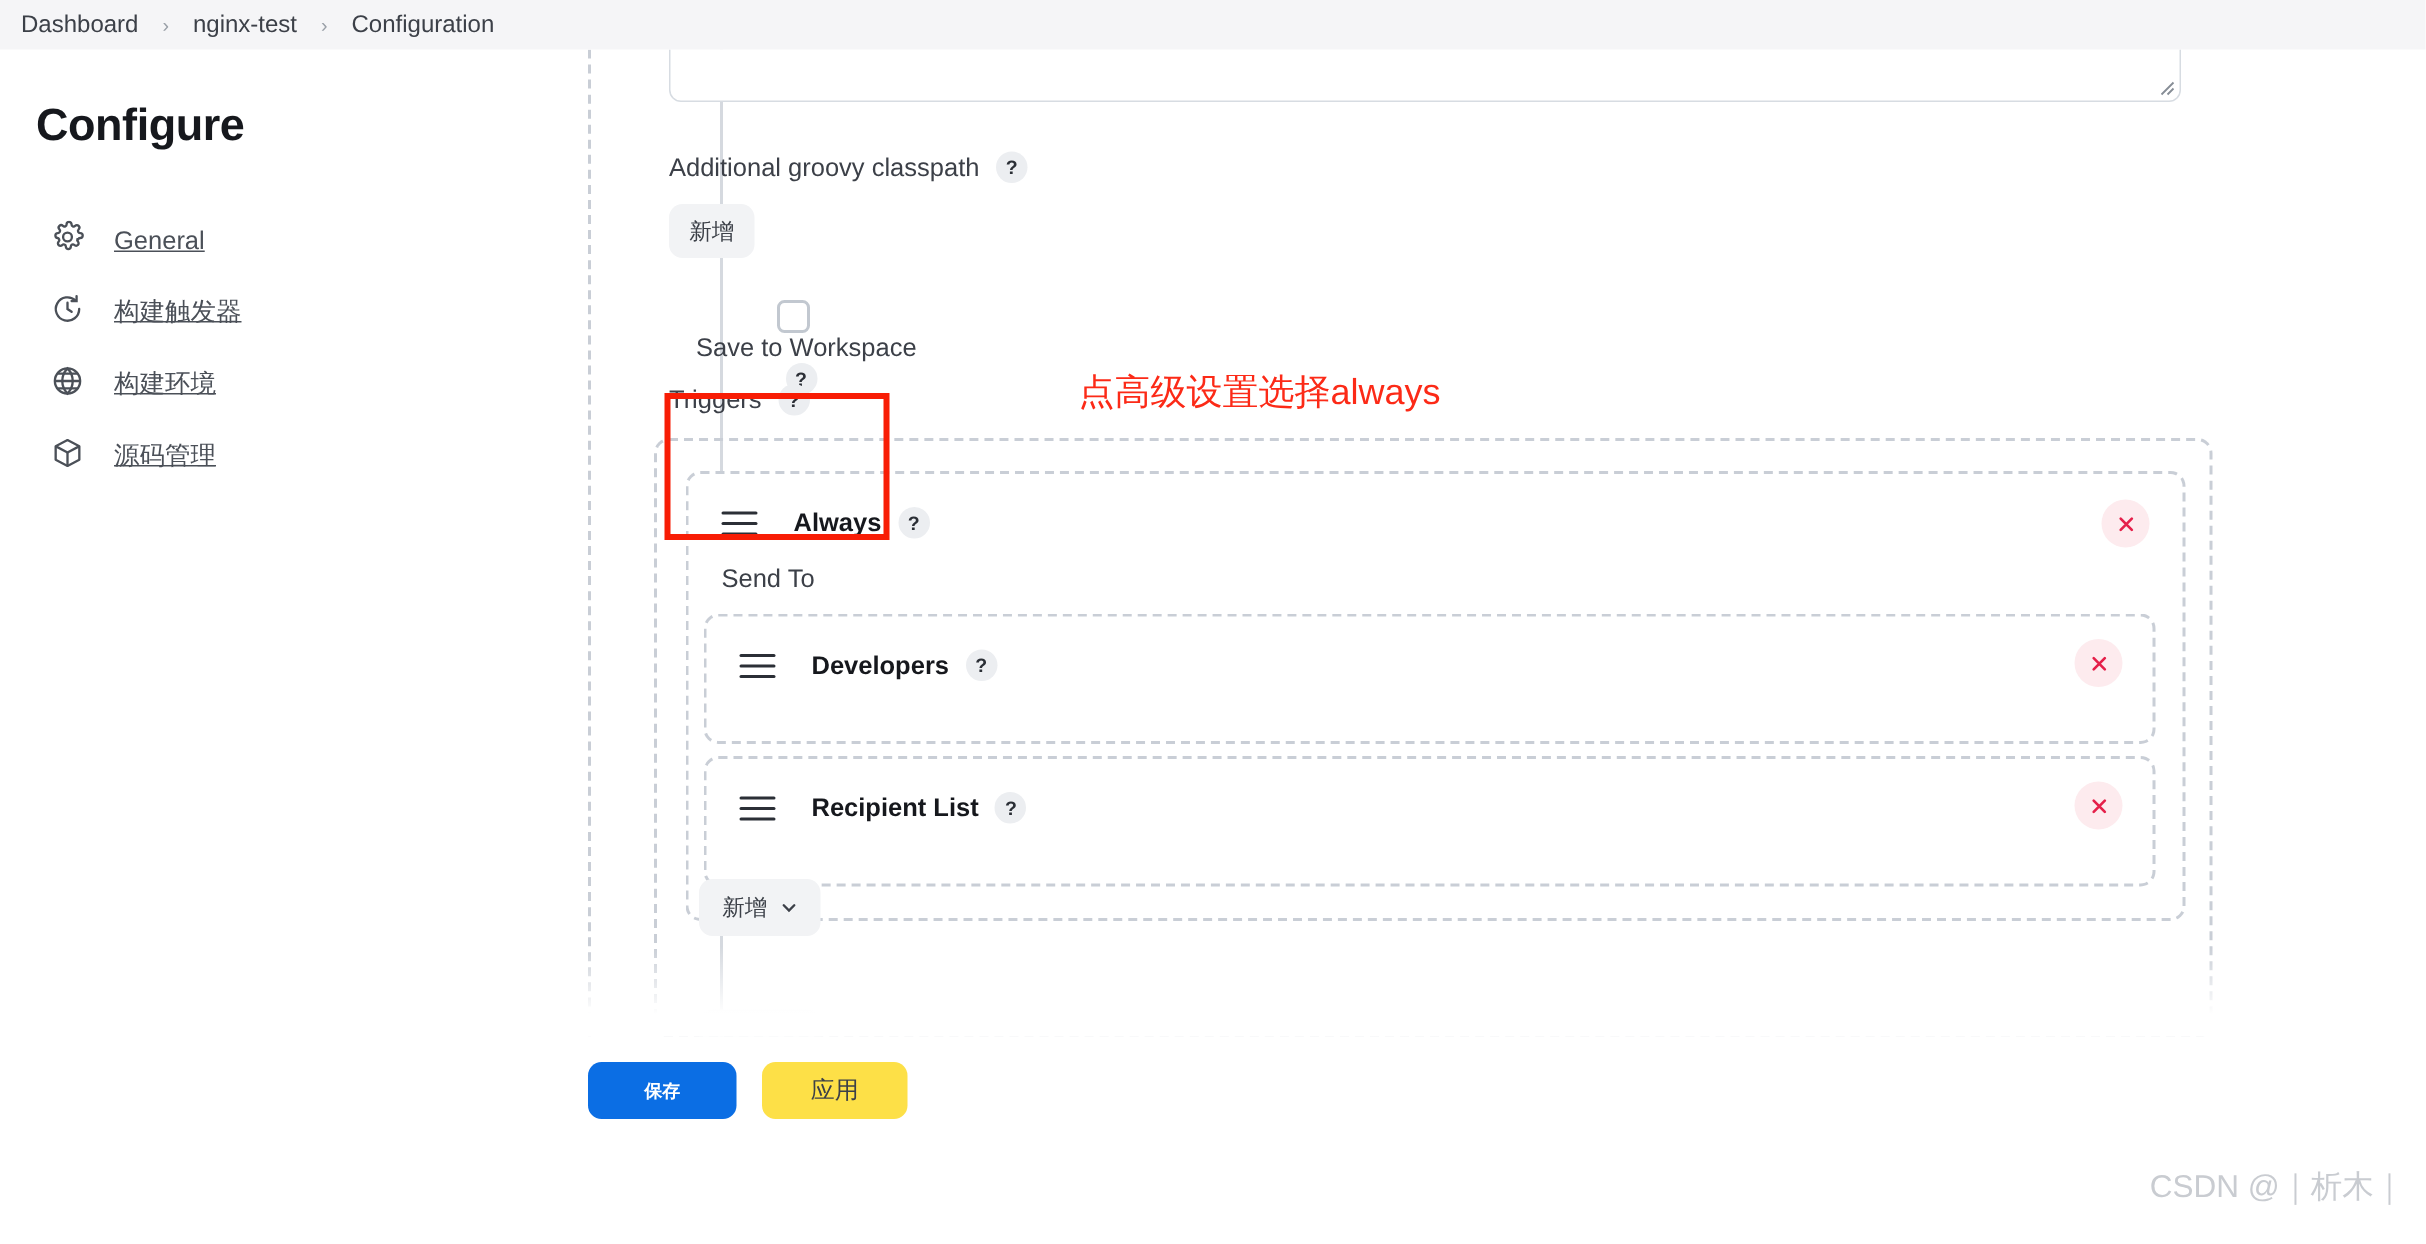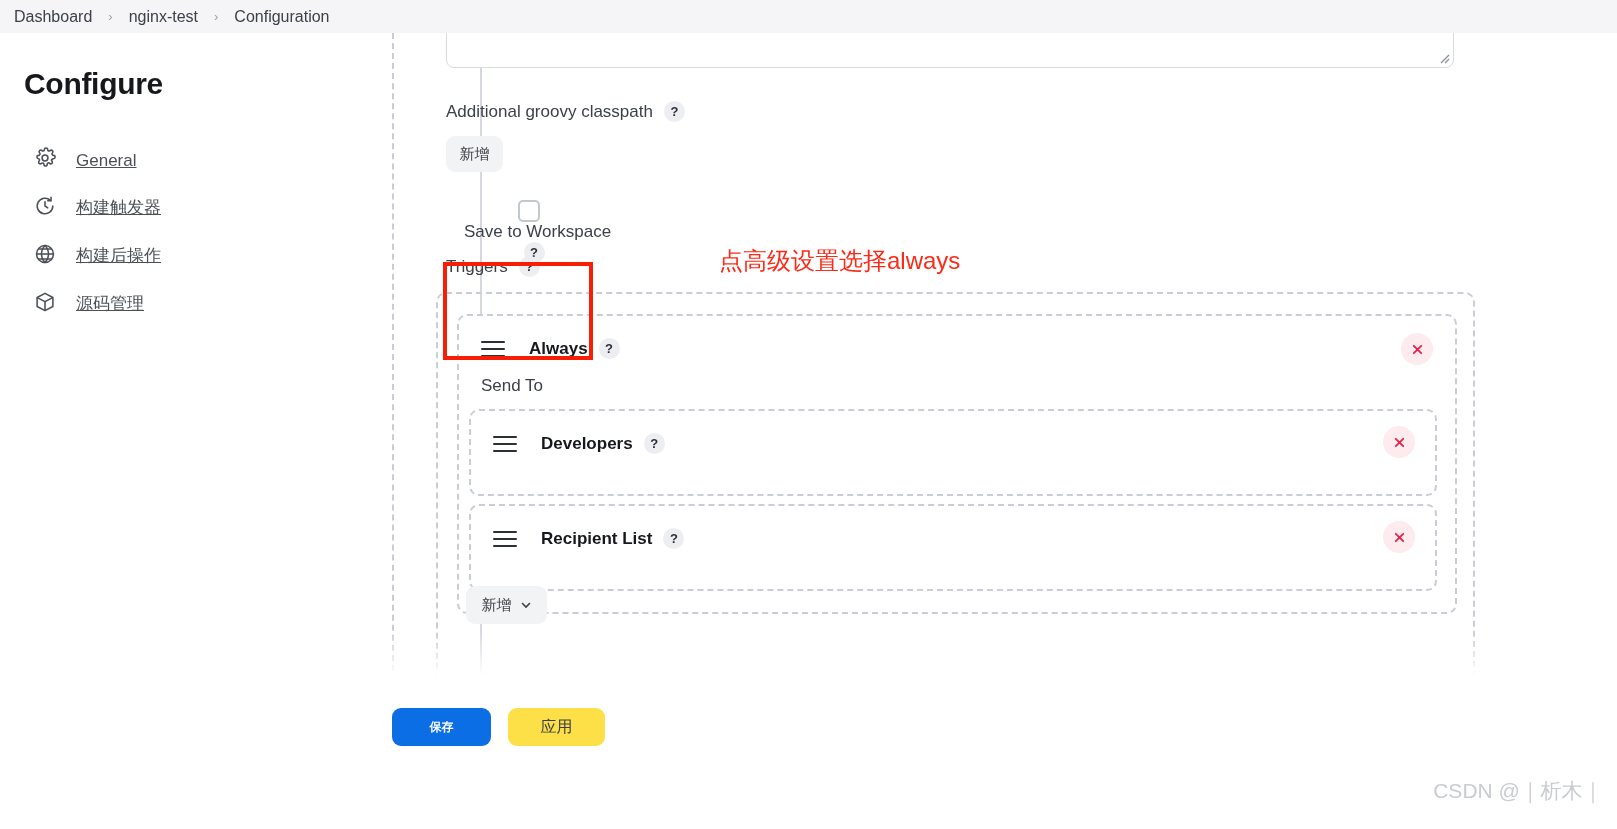--- a/index.html
+++ b/index.html
@@ -293,21 +293,21 @@
 
   <div class="nav-item">
     <span class="nav-icon">
       <svg viewBox="0 0 24 24" fill="none" stroke="#4b5058" stroke-width="1.7">
         <circle cx="12" cy="12" r="9.2"></circle>
         <path d="M2.8 12h18.4"></path>
         <path d="M12 2.8c2.5 2.6 3.8 5.8 3.8 9.2s-1.3 6.6-3.8 9.2C9.5 18.6 8.2 15.4 8.2 12S9.5 5.4 12 2.8z"></path>
         <path d="M4.6 6.6h14.8M4.6 17.4h14.8"></path>
       </svg>
     </span>
-    <span>构建后操作</span>
+    <span>构建环境</span>
   </div>
 
 
   <div class="nav-item">
     <span class="nav-icon">
       <svg viewBox="0 0 24 24" fill="none" stroke="#4b5058" stroke-width="1.7" stroke-linejoin="round">
         <path d="M12 2.6l8.6 4.5v9.8L12 21.4 3.4 16.9V7.1z"></path>
         <path d="M3.6 7.2L12 11.6l8.4-4.4"></path>
         <path d="M12 11.6v9.6"></path>
       </svg>

